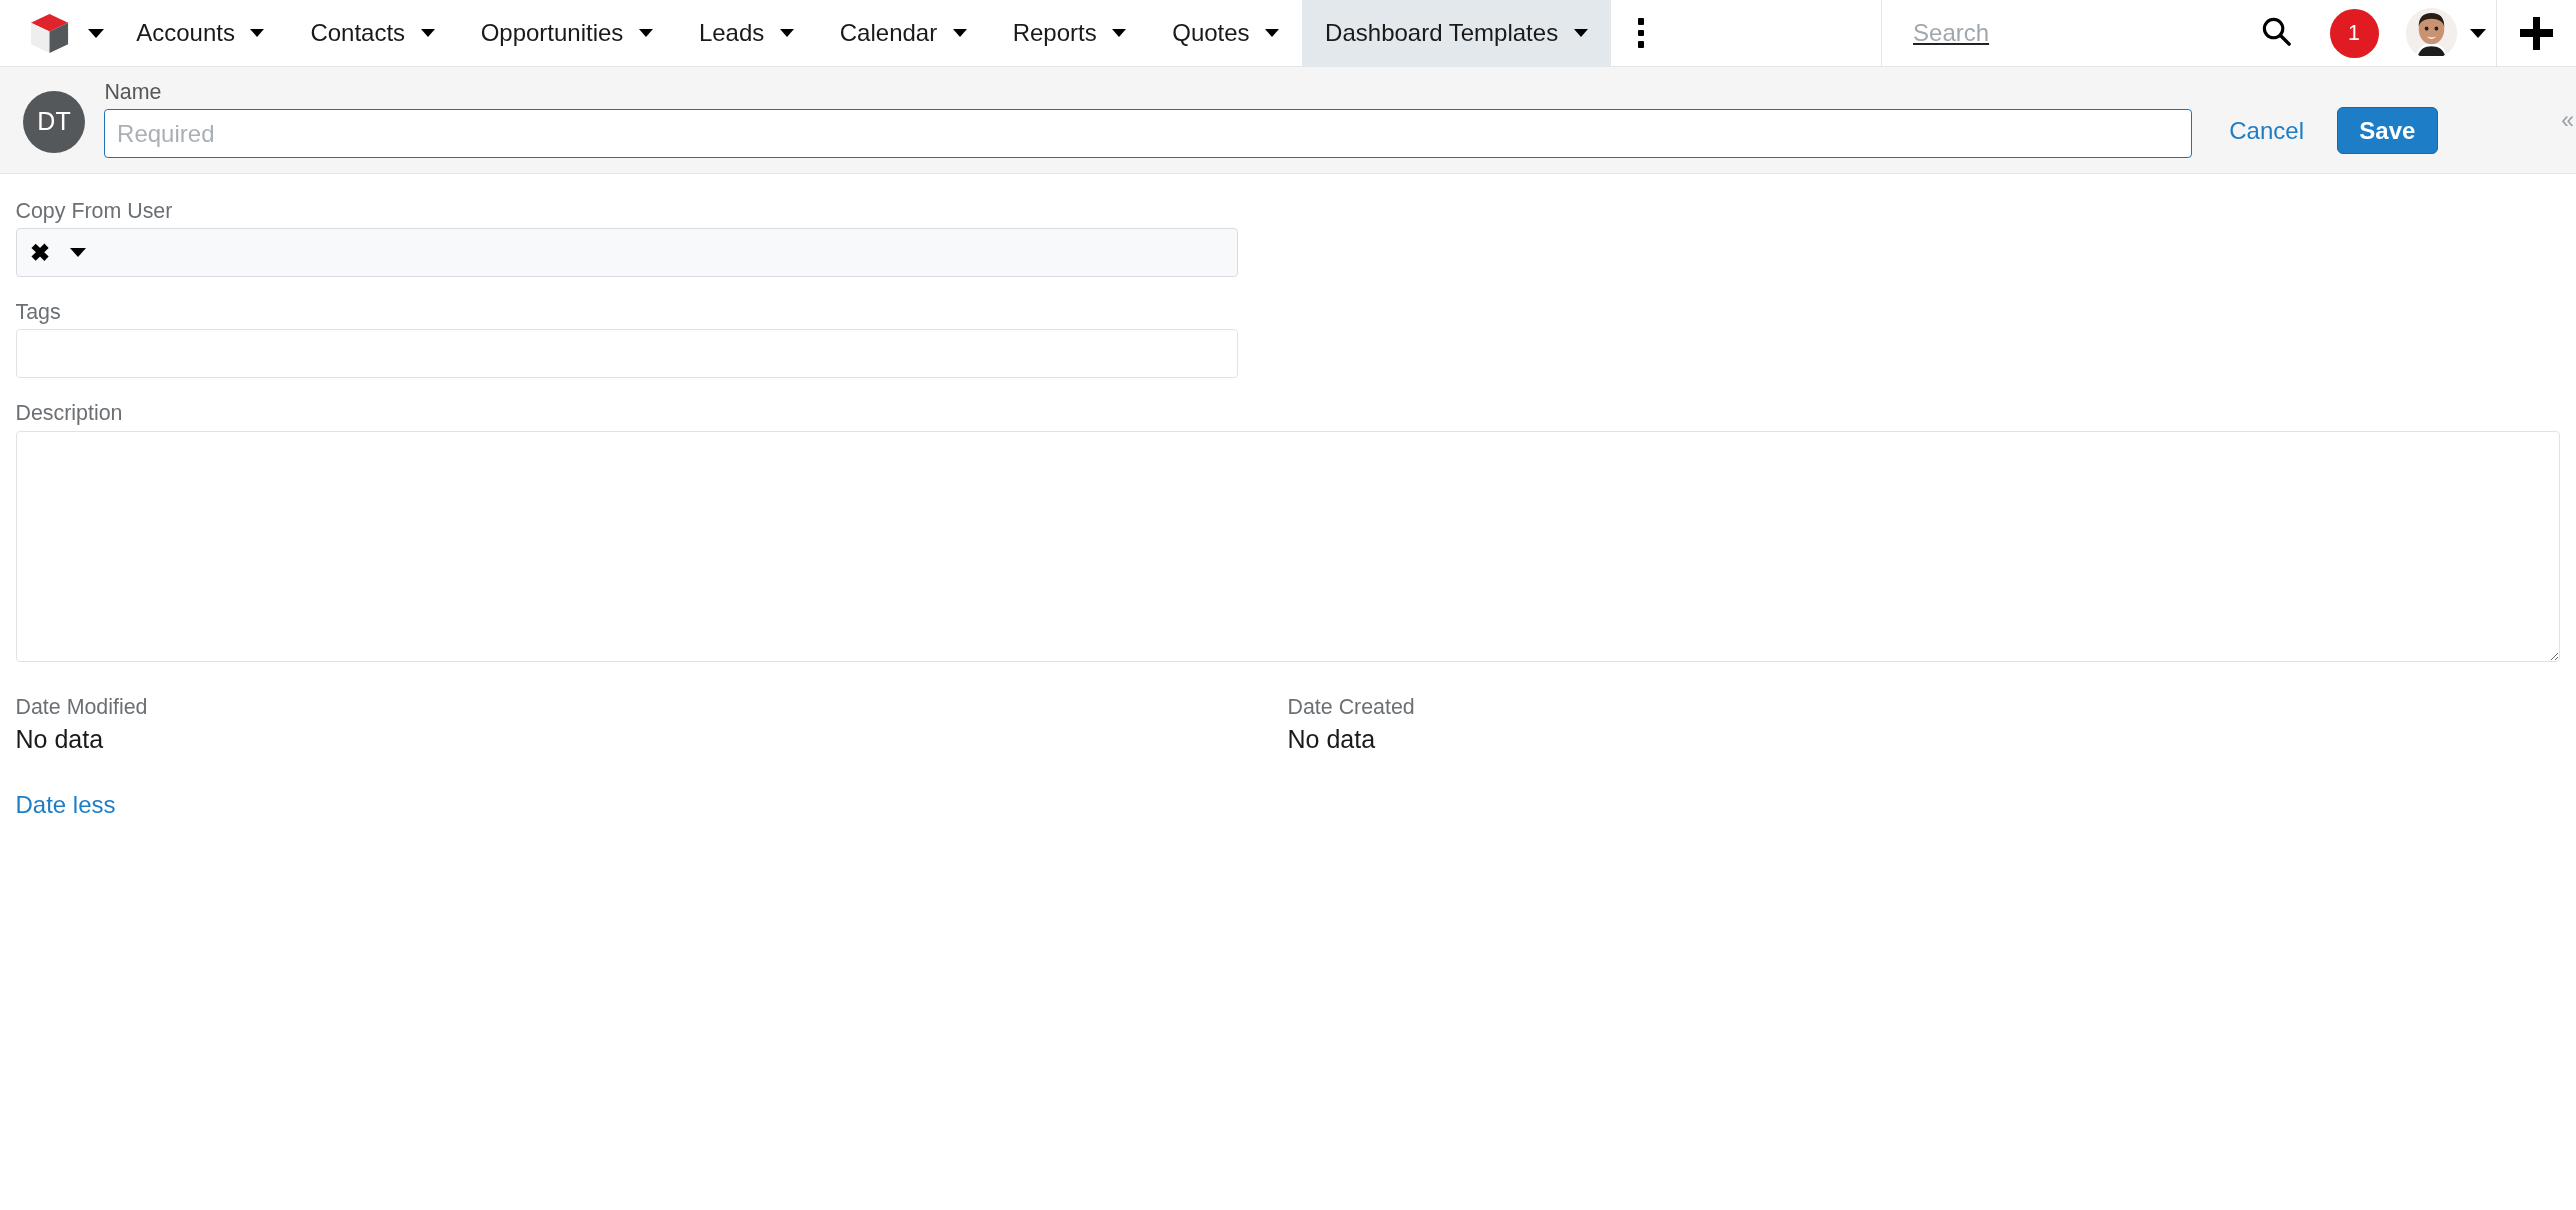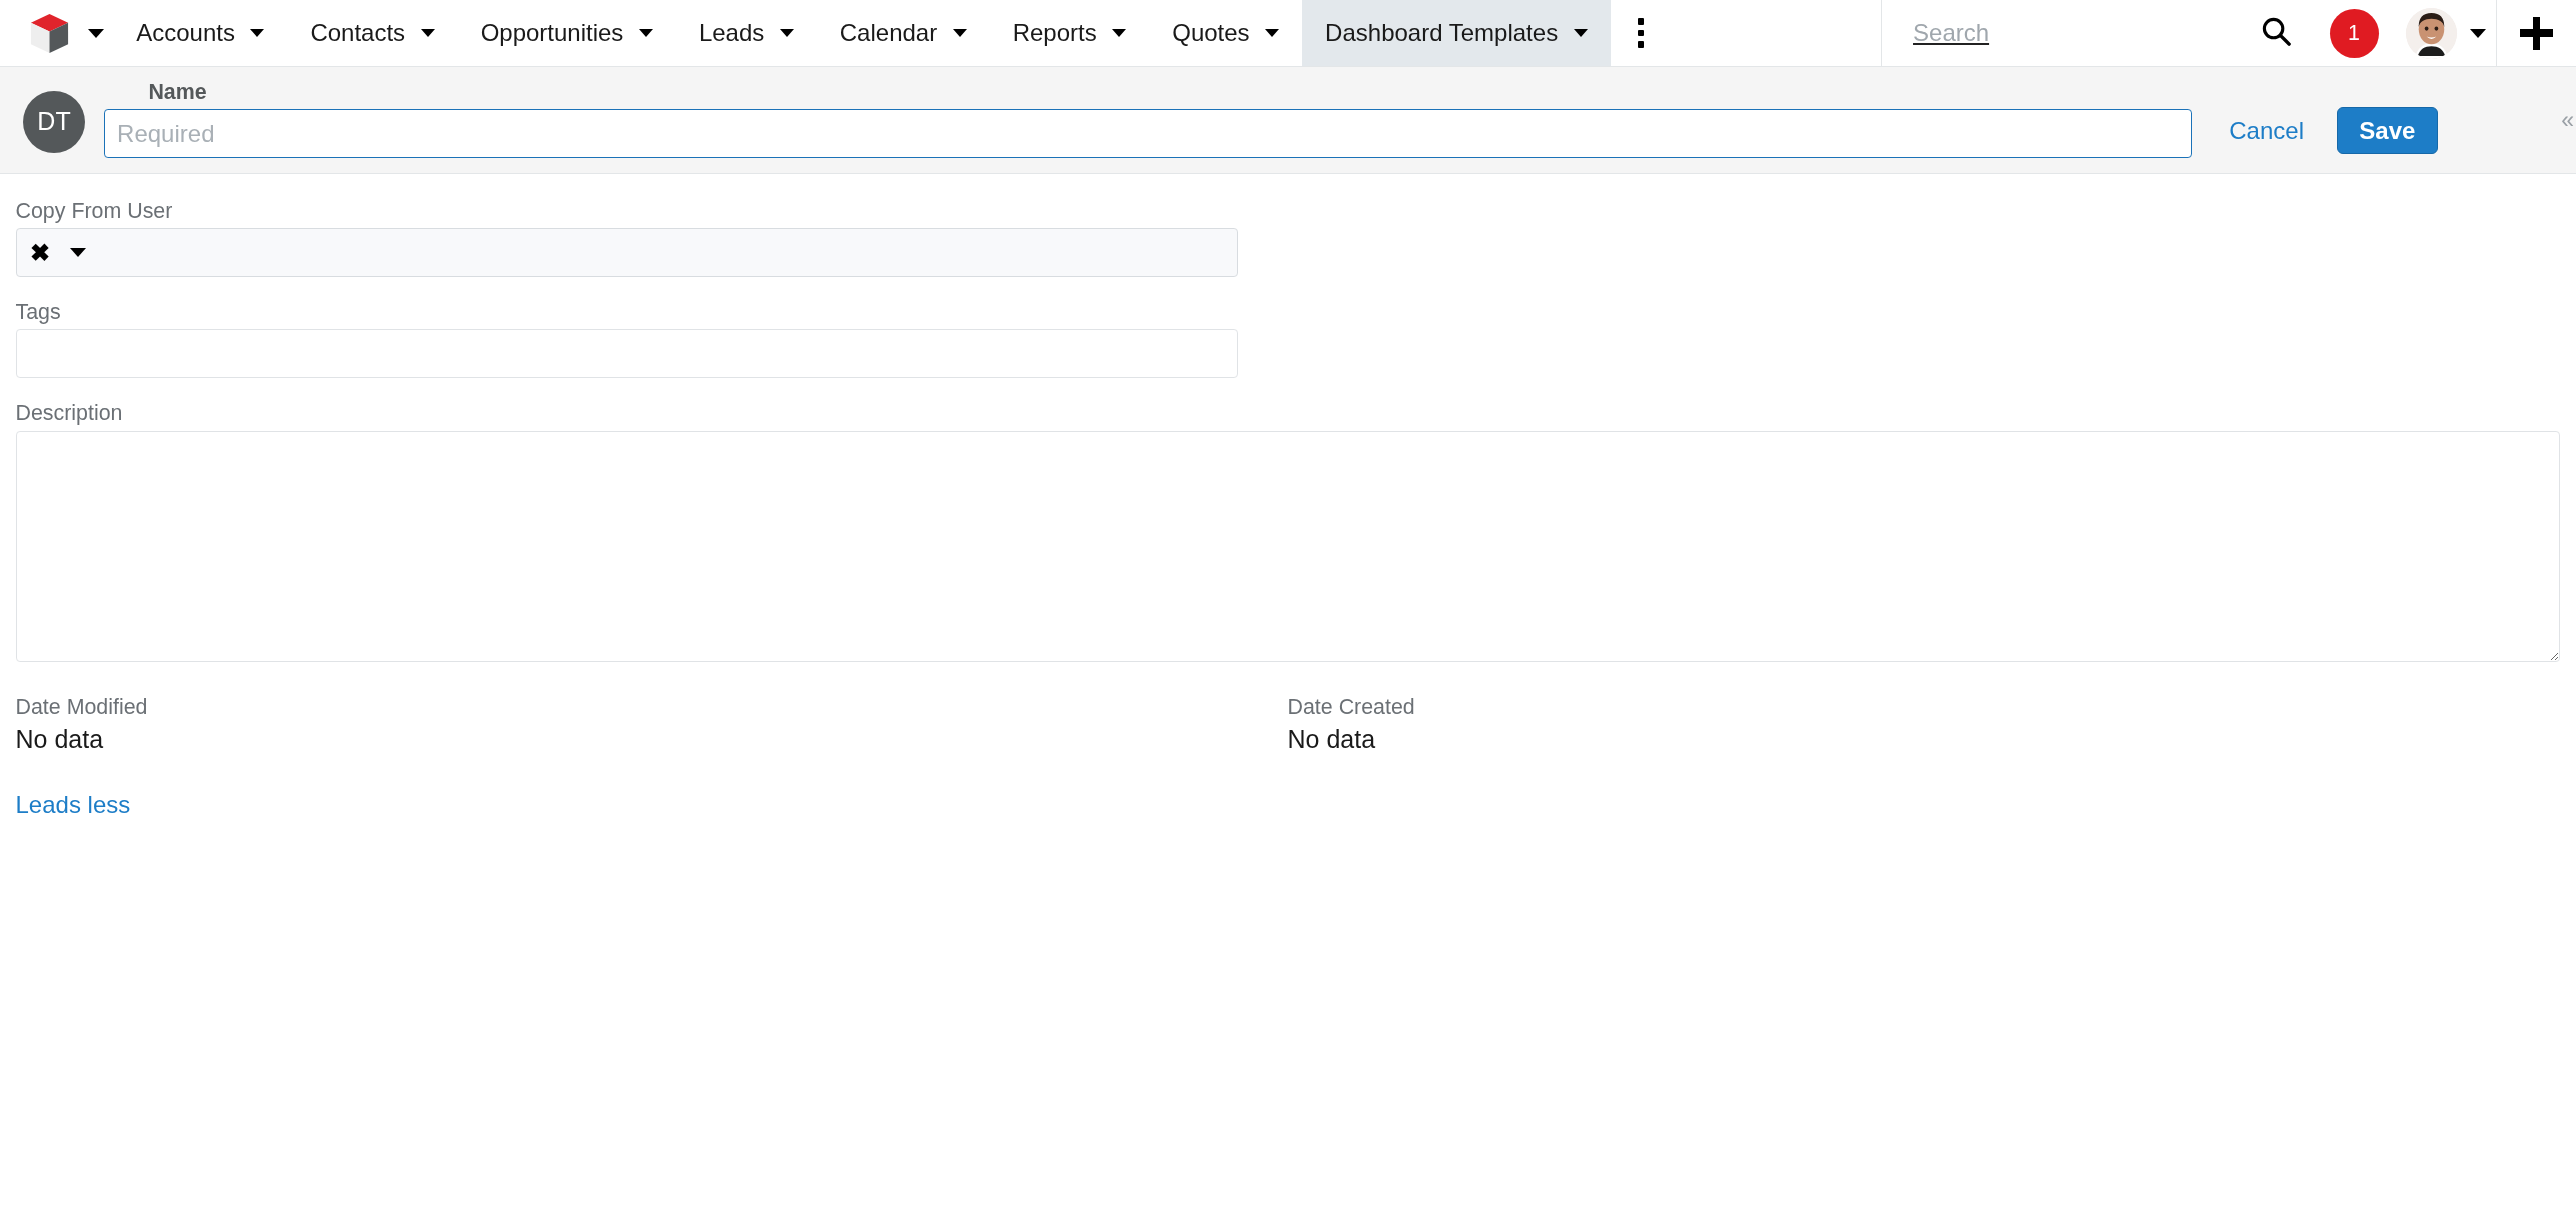--- a/index.html
+++ b/index.html
@@ -191,21 +191,21 @@
     flex-direction: column;
     justify-content: center;
     max-width: 2088px;
   }
   .field-label {
     font-size: 21.4px;
     color: #6b7075;
     margin-bottom: 5.8px;
     line-height: 1;
   }
-  .name-label { color: #54585a; font-weight: bold; font-size: 21.4px; margin-left: 44px; }
+  .name-label { color: #54585a; font-weight: normal; font-size: 21.4px; }
   .name-input {
     height: 49px;
     border: 1.9px solid #1b72b8;
     border-radius: 3.9px;
     background: #fff;
     font-family: "Liberation Sans", sans-serif;
     font-size: 24px;
     color: #222;
     padding: 0 11.7px;
     outline: none;
@@ -490,15 +490,15 @@
     <div class="col">
       <div class="field-label">Date Modified</div>
       <div class="readonly-value">No data</div>
     </div>
     <div class="col">
       <div class="field-label">Date Created</div>
       <div class="readonly-value">No data</div>
     </div>
   </div>
 
-  <a class="show-less">Leads less</a>
+  <a class="show-less">Date less</a>
 </div>
 
 
 </body></html>

